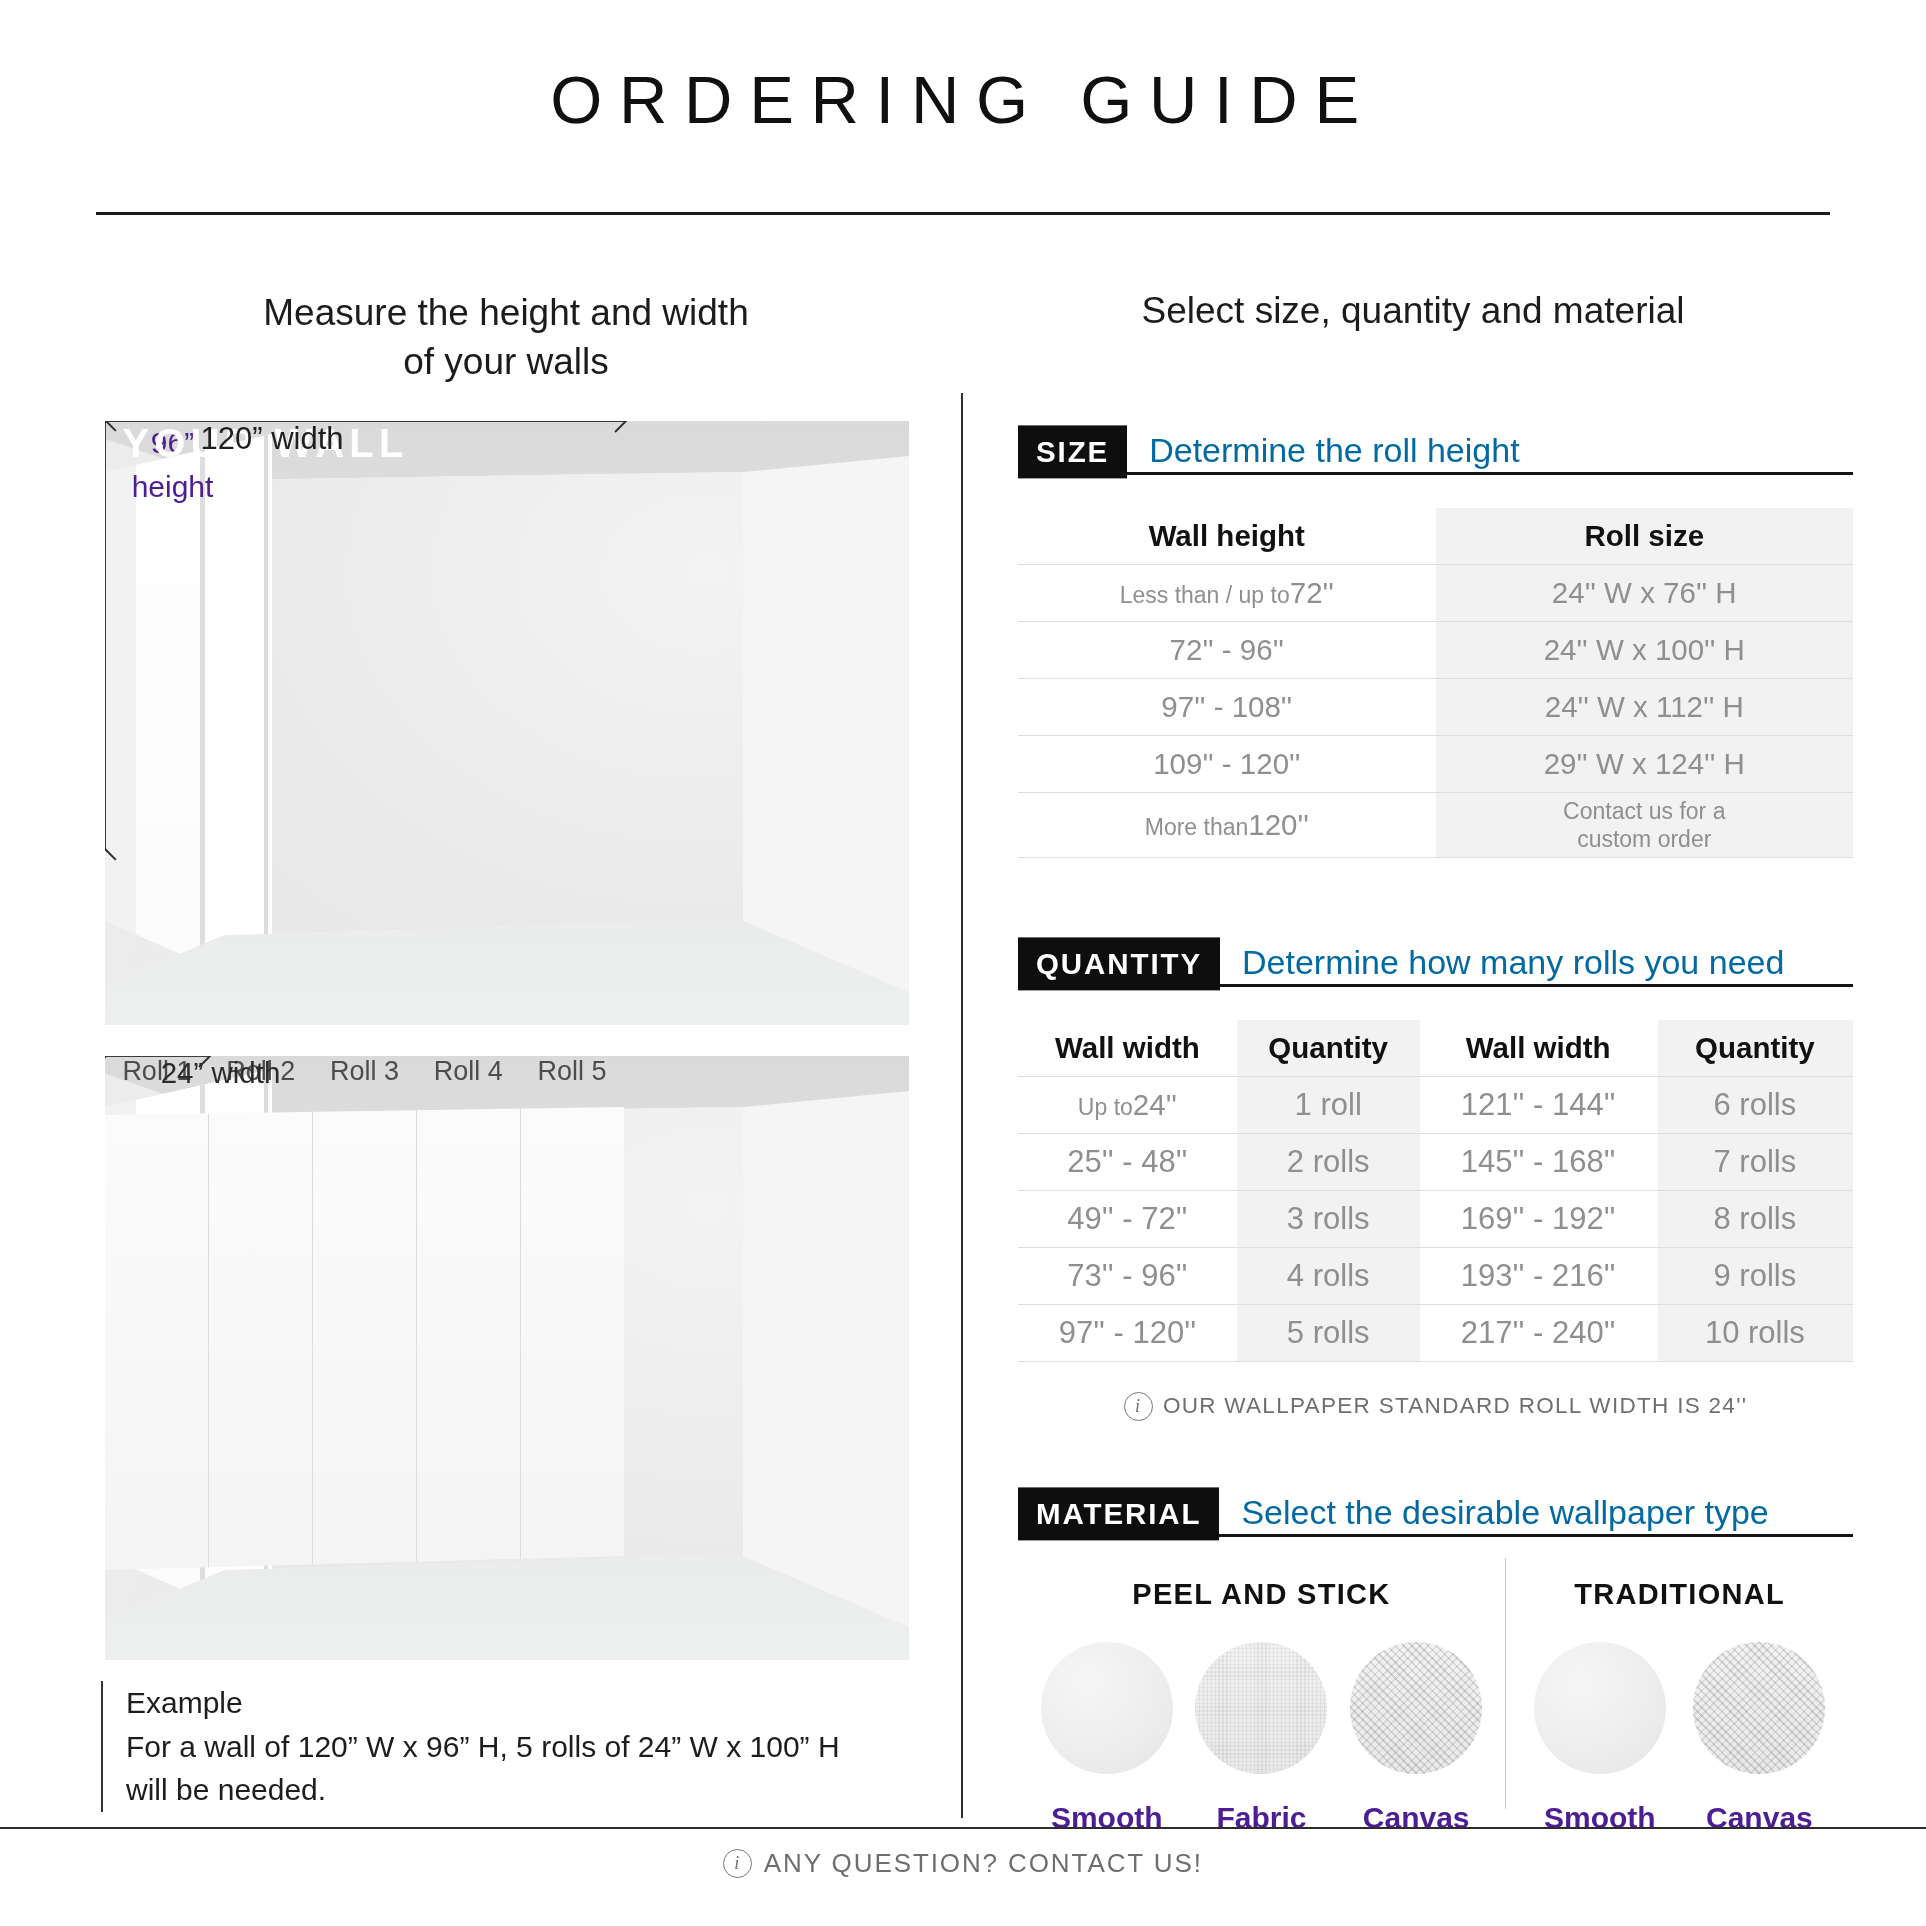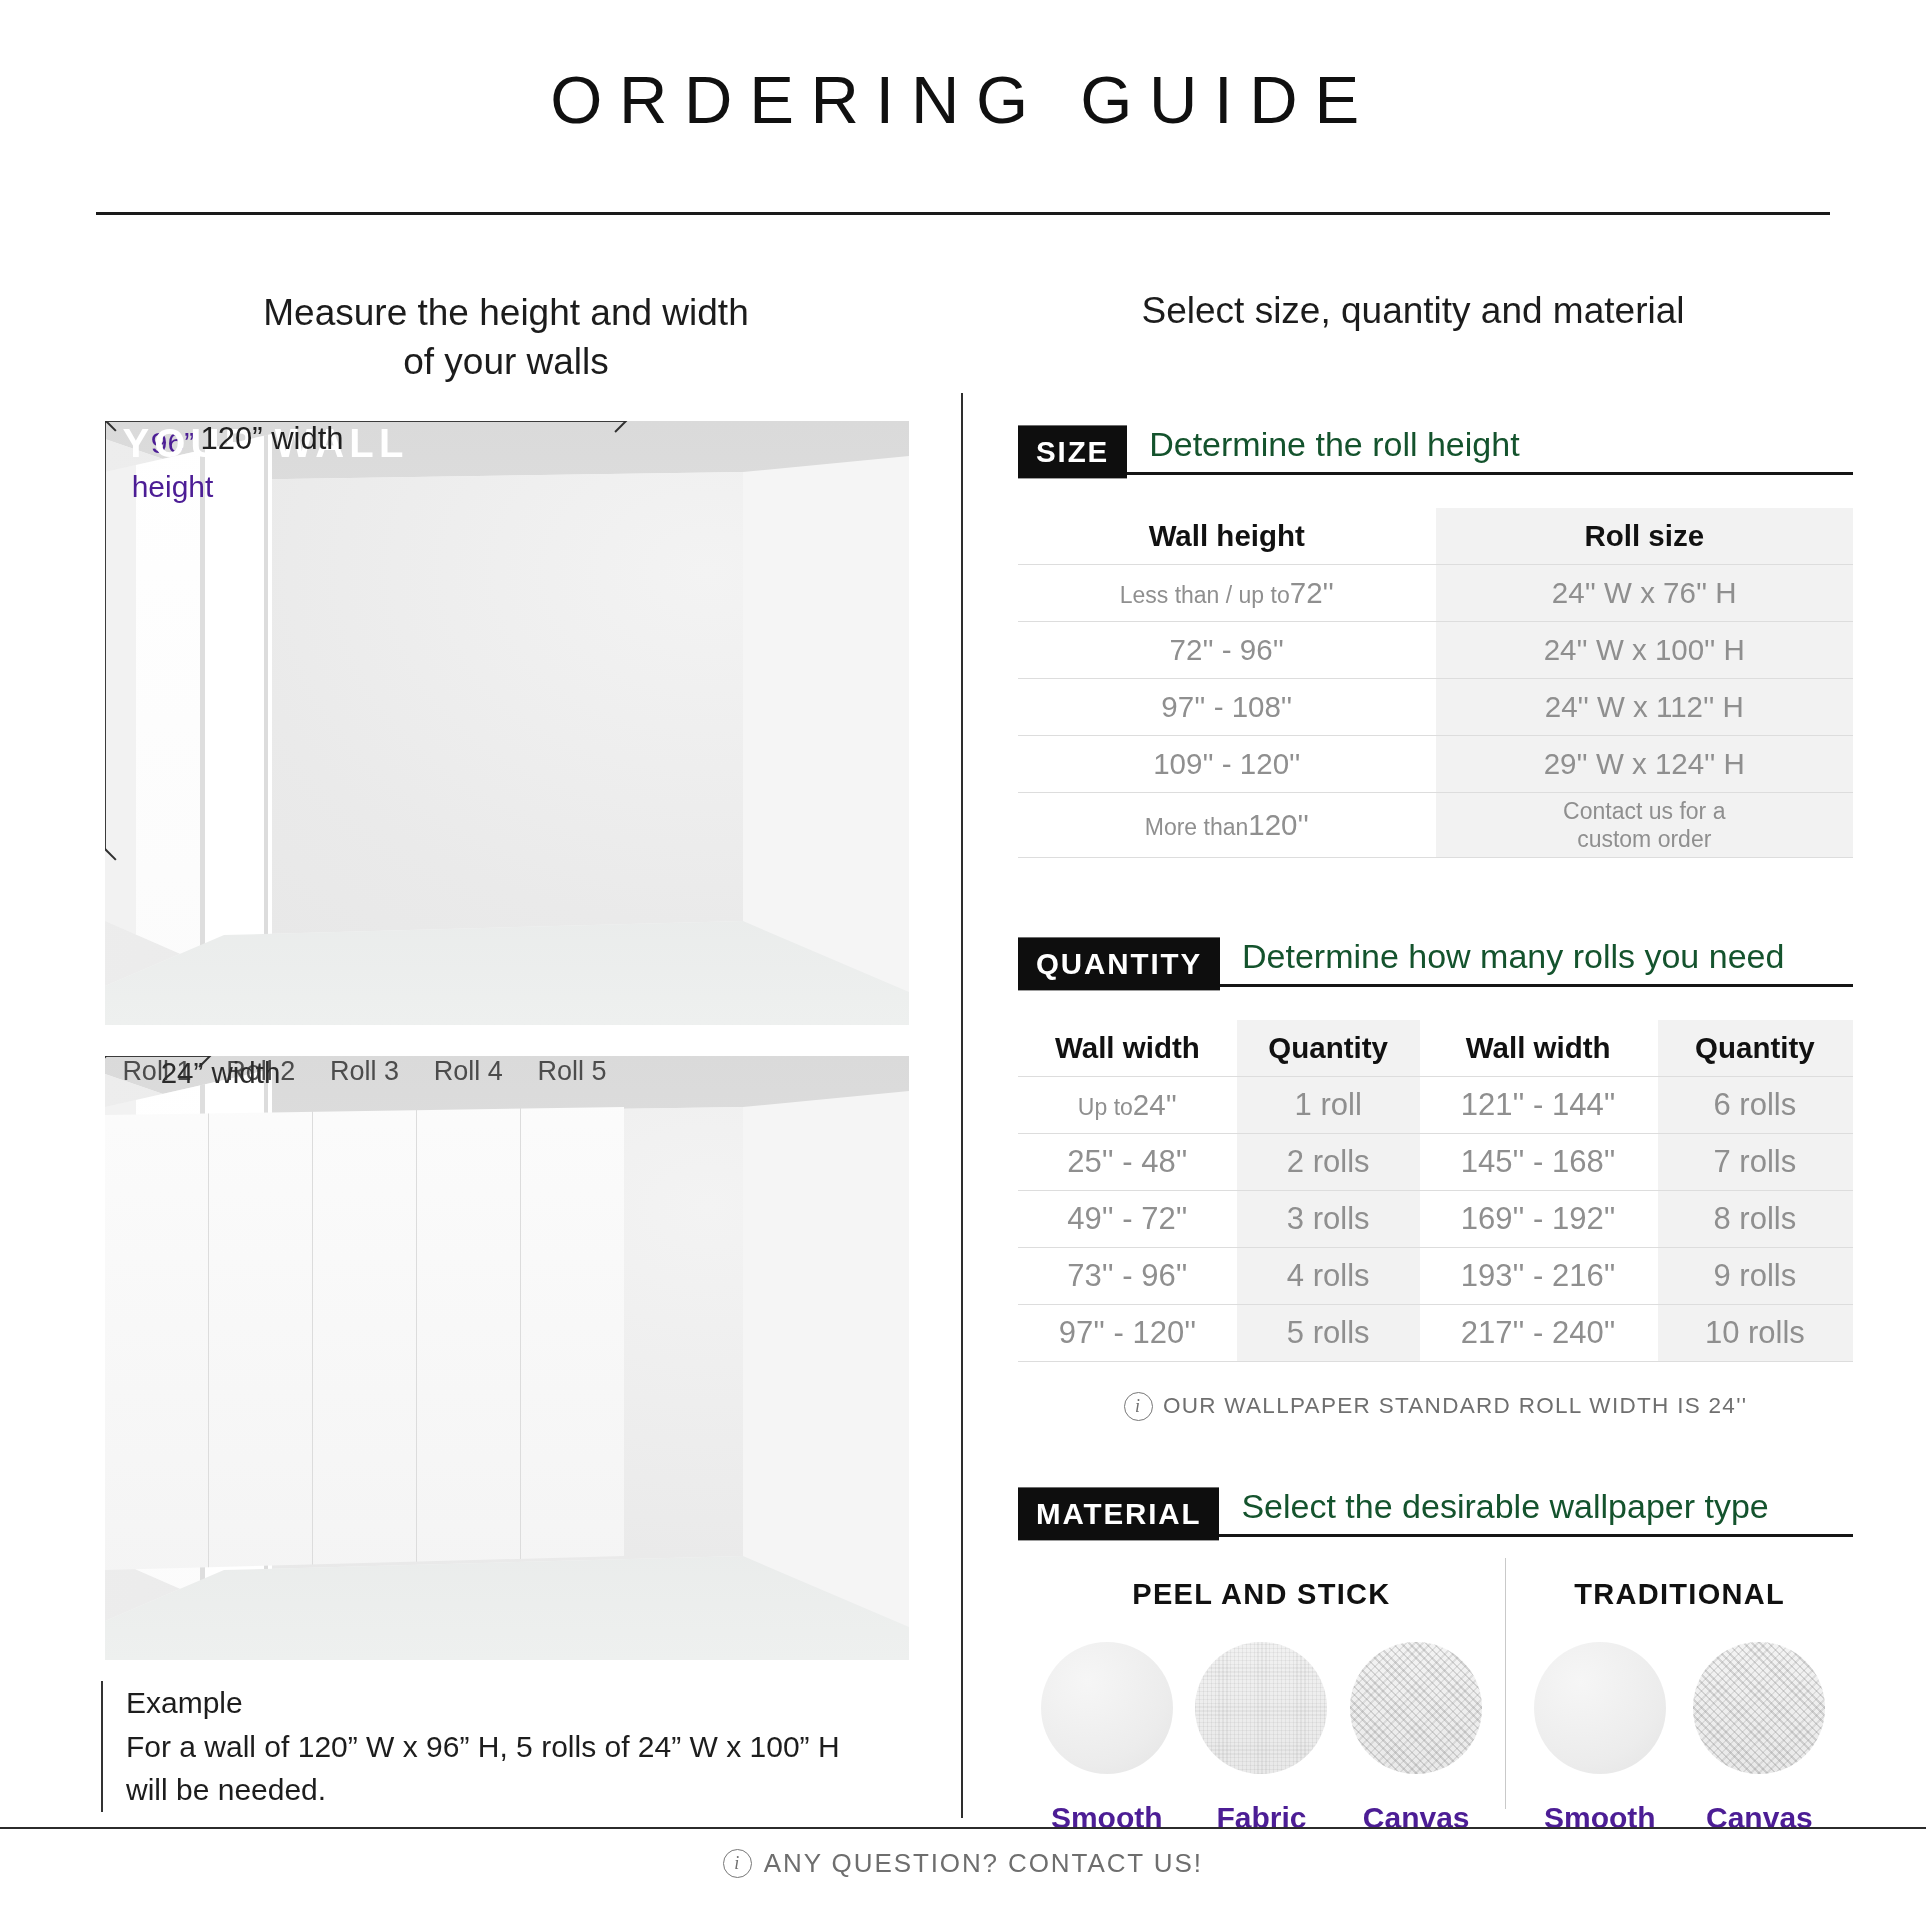--- a/index.html
+++ b/index.html
@@ -65,21 +65,21 @@
            padding-left:23px;font-size:30px;line-height:1.45;color:#1d1d1d;}
 
   
   .right-heading{position:absolute;left:1002px;top:290px;width:822px;text-align:center;
                  font-size:37px;color:#1c1c1c;}
   .section{position:absolute;left:1018px;width:835px;}
   .sec-size{top:419px;} .sec-qty{top:931px;} .sec-mat{top:1481px;}
   .section-header{display:flex;align-items:flex-end;border-bottom:3.2px solid #151515;}
   .badge{background:#0e0e0e;color:#fff;font-size:29.5px;font-weight:bold;letter-spacing:1.9px;
          padding:10.3px 18px 9px;transform:translateY(6.4px);}
-  .section-sub{font-size:34px;color:#14532d;margin-left:22px;padding-bottom:8px;white-space:nowrap;}
+  .section-sub{font-size:34px;color:#0369a1;margin-left:22px;padding-bottom:2px;white-space:nowrap;}
 
   .tbl{position:relative;margin-top:33px;}
   .gray-ovl{position:absolute;top:0;bottom:0;background:#f2f2f2;z-index:0;}
   .size-g{left:50%;width:50%;}
   .qty-g1{left:26.2%;width:21.9%;} .qty-g2{left:76.6%;width:23.4%;}
   .trow{position:relative;z-index:1;display:flex;align-items:center;}
   .trow + .trow{border-top:1.3px solid #ddd;}
   .tbl{border-bottom:1.3px solid #ddd;}
   .head-row{height:56px;font-weight:bold;font-size:29.5px;color:#111;}
   .body-row{height:56px;font-size:28px;color:#8f8f8f;}

